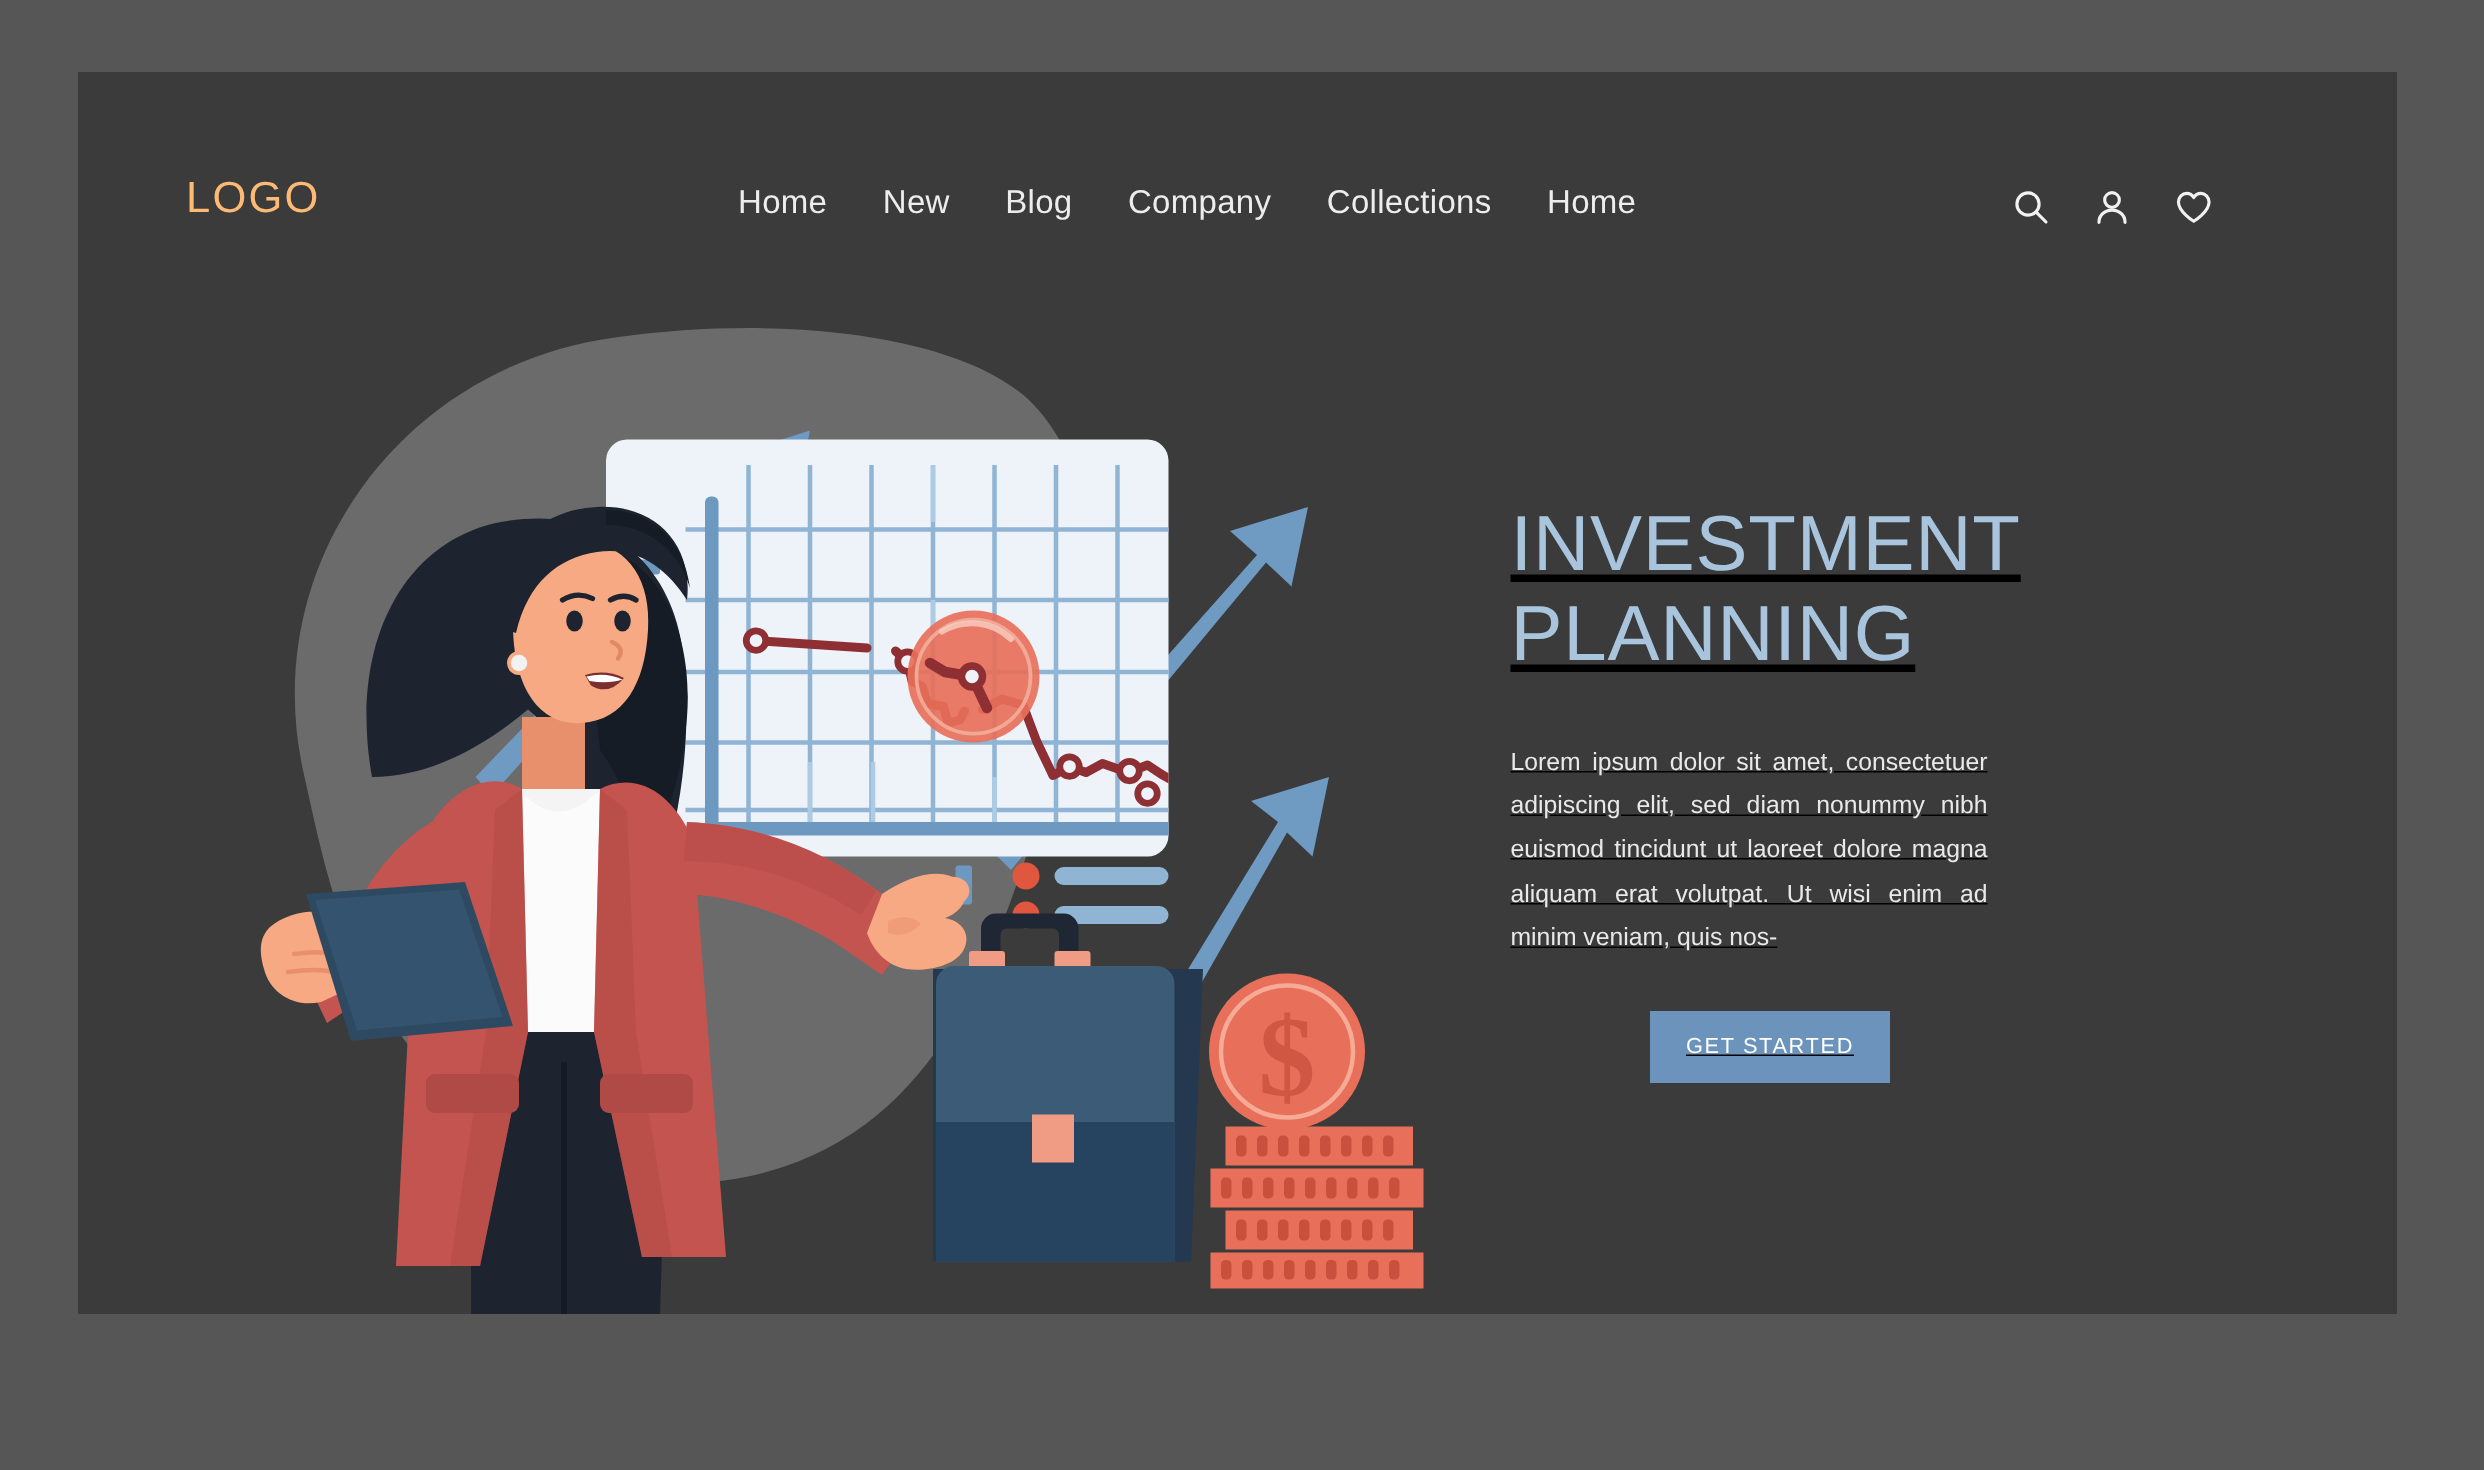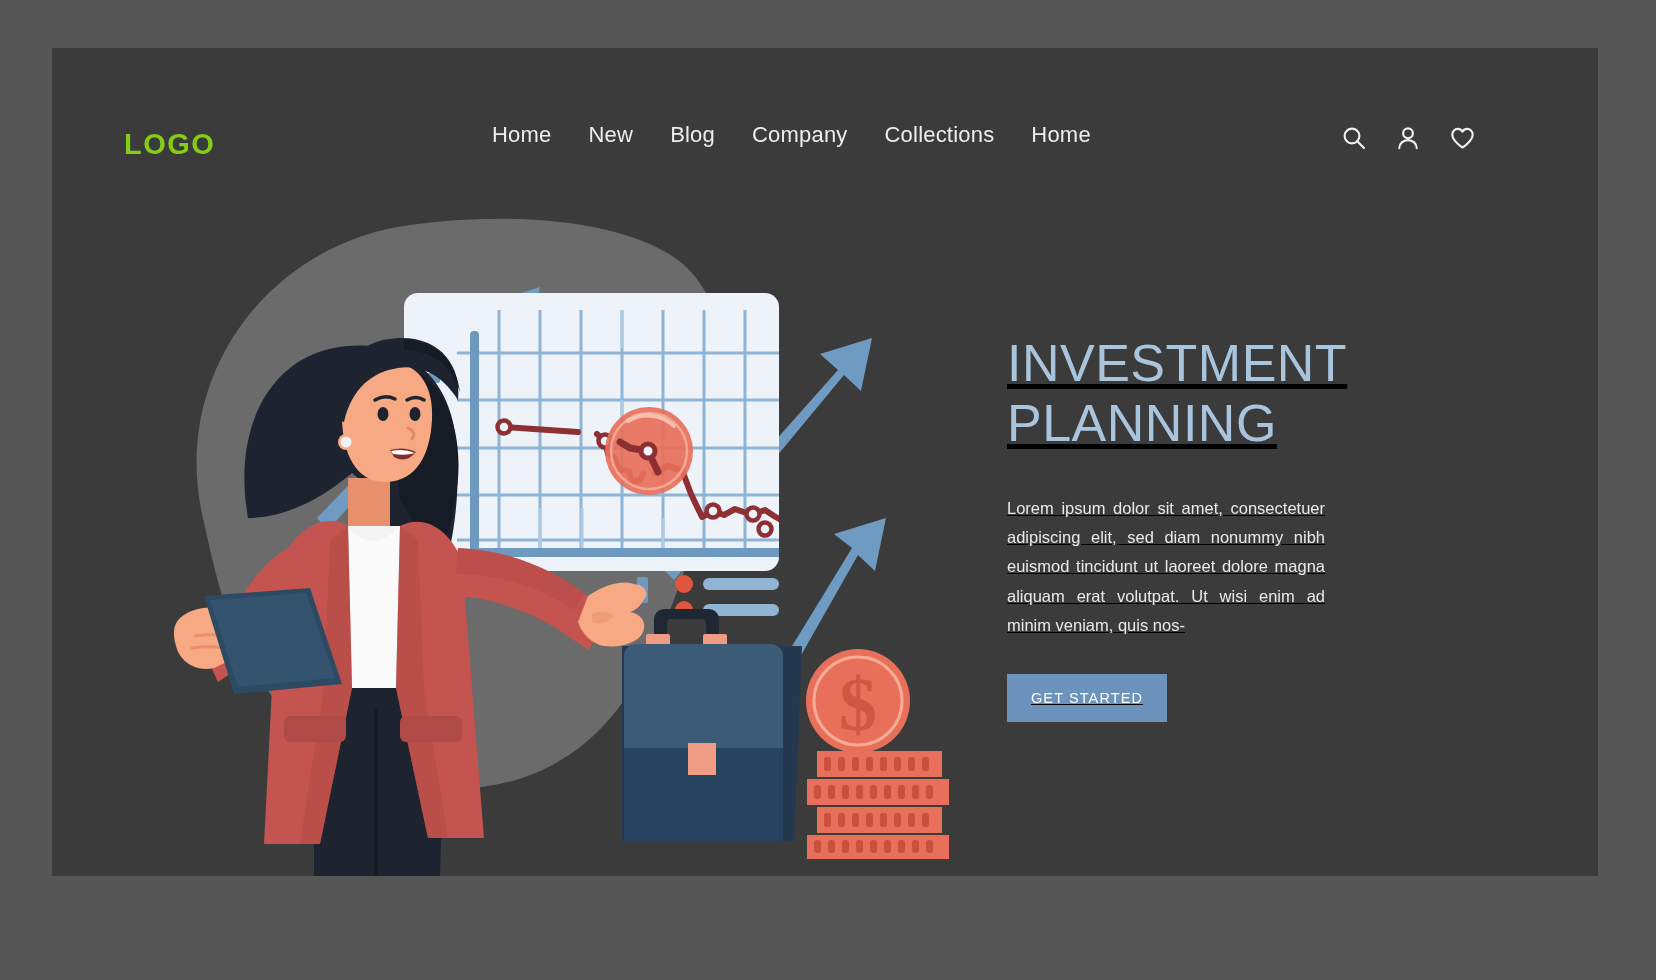--- a/index.html
+++ b/index.html
@@ -32,25 +32,25 @@
   
   .header {
     position: absolute;
     left: 0; top: 0;
     width: 1546px;
     height: 140px;
   }
   .logo {
     position: absolute;
     left: 72px;
-    top: 80px;
+    top: 68px;
     font-size: 29px;
-    font-weight: bold;
+    font-weight: normal;
     letter-spacing: 1.5px;
-    color: #84cc16;
+    color: #fdba74;
   }
   .nav {
     position: absolute;
     left: 440px;
     top: 74px;
     display: flex;
     gap: 37px;
     align-items: center;
   }
   .nav-item {
@@ -108,20 +108,21 @@
     width: 160px;
     height: 48px;
     background: #6b93bb;
     color: #ffffff;
     border: none;
     font-size: 14.5px;
     letter-spacing: 1.1px;
     font-family: "Liberation Sans", sans-serif;
     cursor: pointer;
     display: block;
+    margin-left: 93px;
   }
 
   
   .illustration {
     position: absolute;
     left: 0;
     top: 0;
     width: 1000px;
     height: 828px;
   }

